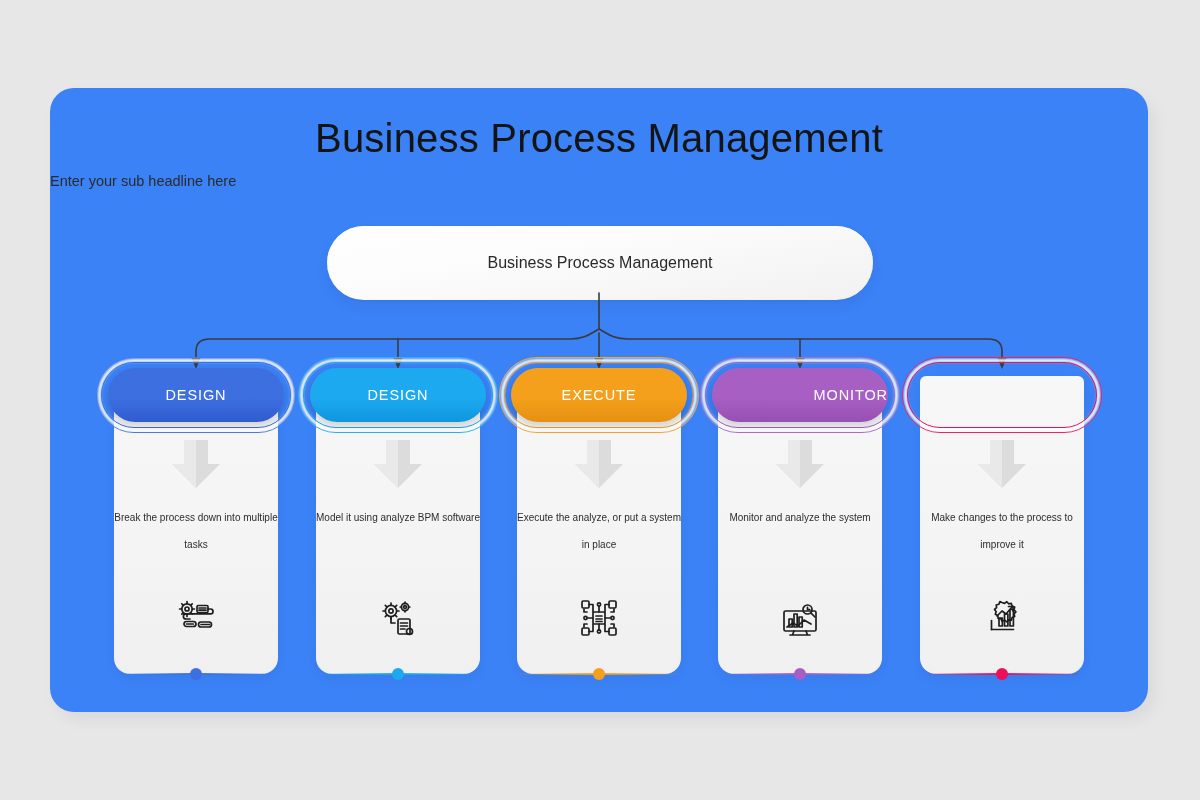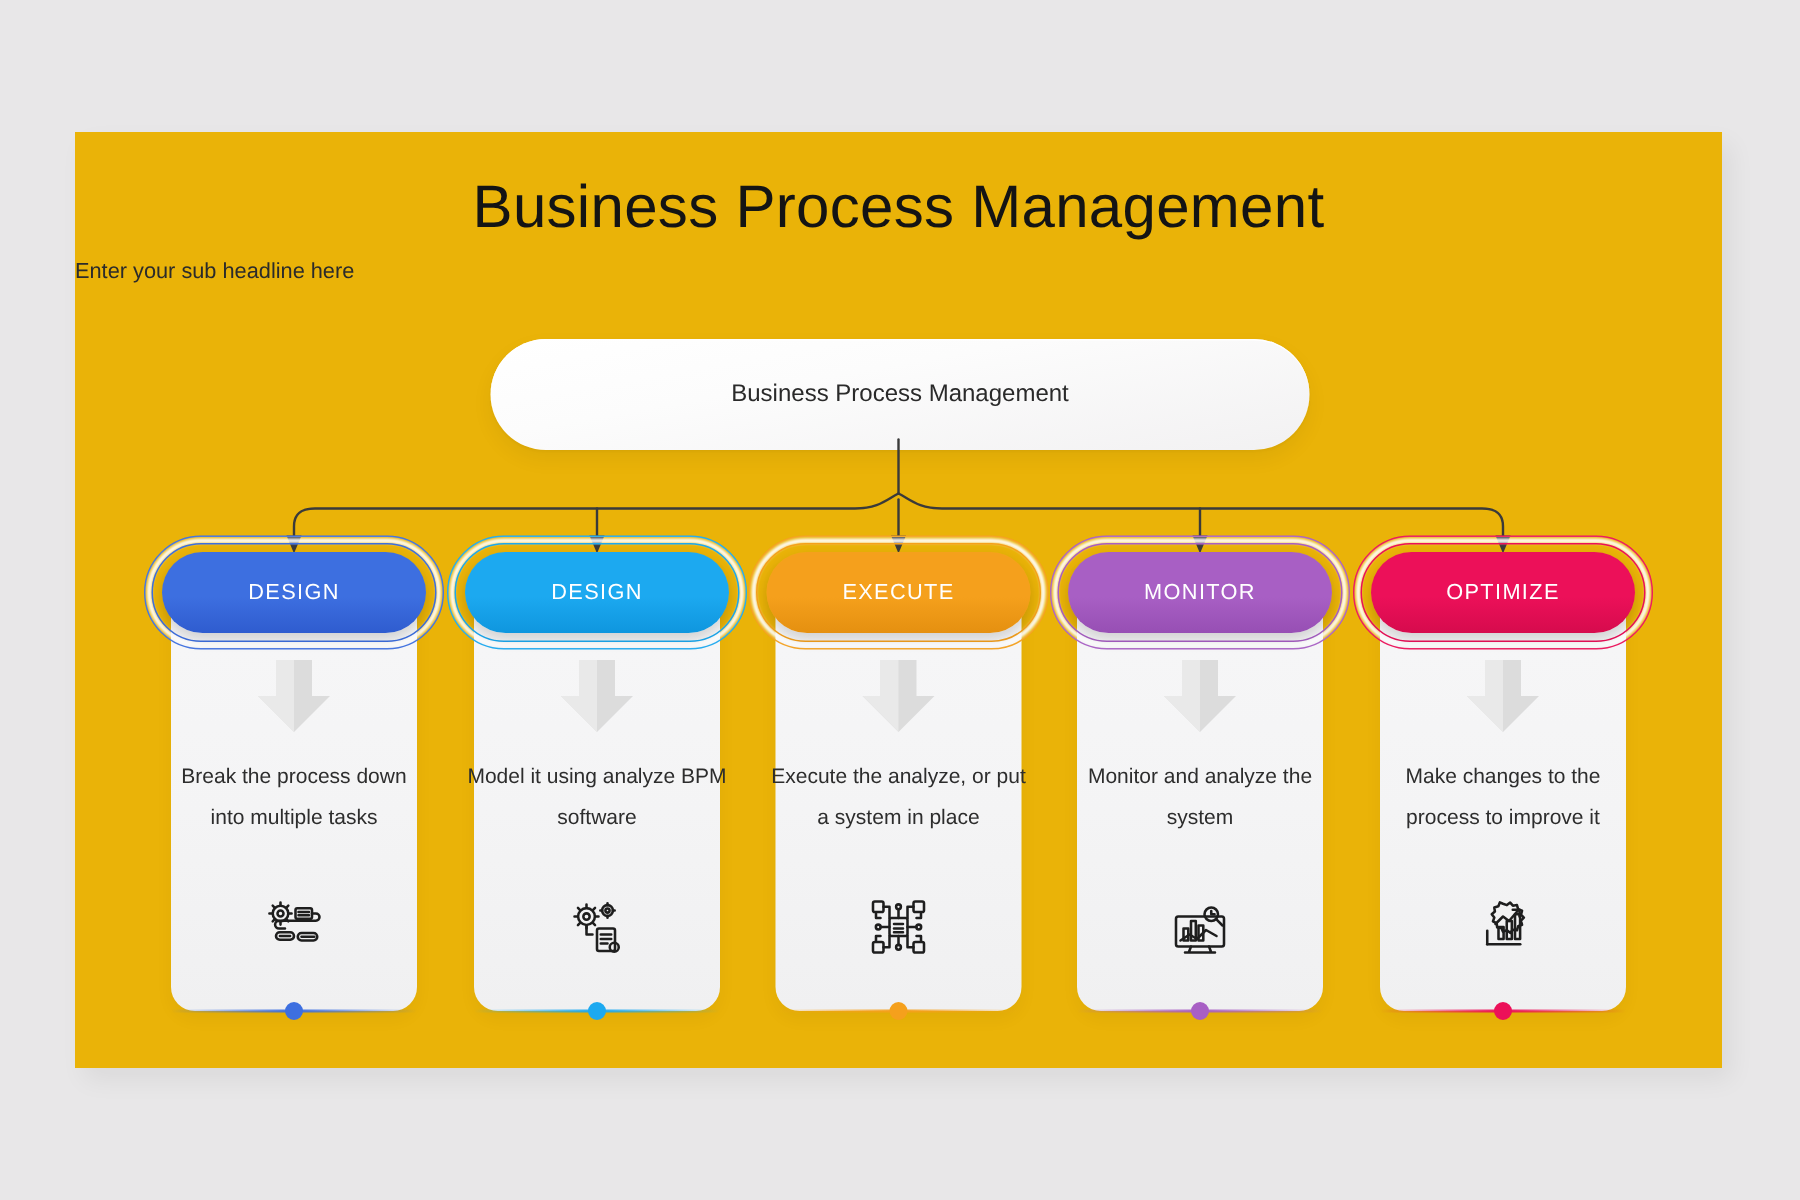--- a/index.html
+++ b/index.html
@@ -18,22 +18,23 @@
     height: 800px;
   }
 
   
   #slide {
     position: absolute;
     left: 50px;
     top: 88px;
     width: 1098px;
     height: 624px;
-    background: #eab308;
+    background: #3b82f6;
     box-shadow: 6px 8px 16px rgba(0,0,0,0.06);
+    border-radius: 24px;
   }
 
   
   #title {
     position: absolute;
     left: 0; top: 28px;
     width: 100%;
     text-align: center;
     font-size: 40px;
     font-weight: 400;
@@ -161,21 +162,21 @@
     height: 52px;
   }
 
   
   .col-desc {
     position: absolute;
     left: 14px;
     top: 148px;
     width: 174px;
     text-align: center;
-    font-size: 14px;
+    font-size: 10px;
     line-height: 27px;
     color: #2d2d2d;
   }
 
   
   .col-icon {
     position: absolute;
     left: 50%;
     transform: translateX(-50%);
     top: 242px;
@@ -364,21 +365,21 @@
     </div>
   </div>
 
   <div class="column" style="left: 649px;">
     <div class="col-card"></div>
 
     <div class="pill-wrap">
       <div class="ring ring-outer" style="border-color: rgb(168, 95, 196);"></div>
       <div class="ring ring-glow"></div>
       <div class="ring ring-mid" style="border-color: rgb(168, 95, 196);"></div>
-      <div class="pill" style="background: linear-gradient(rgb(168, 95, 196) 0%, rgb(168, 95, 196) 55%, rgb(151, 79, 180) 100%);">
+      <div class="pill" style="background: linear-gradient(rgb(168, 95, 196) 0%, rgb(168, 95, 196) 55%, rgb(151, 79, 180) 100%); justify-content: flex-end;">
         <span>MONITOR</span>
       </div>
     </div>
 
     <svg class="down-arrow" viewBox="0 0 56 52">
       <defs></defs>
       <polygon points="16,2 40,2 40,26 52,26 28,50 4,26 16,26" fill="#dcdcdc"></polygon>
       <polygon points="16,2 28,2 28,50 4,26 16,26" fill="#e9e9e9"></polygon>
     </svg>
 
@@ -402,23 +403,20 @@
     </div>
   </div>
 
   <div class="column" style="left: 851px;">
     <div class="col-card"></div>
 
     <div class="pill-wrap">
       <div class="ring ring-outer" style="border-color: rgb(236, 16, 89);"></div>
       <div class="ring ring-glow"></div>
       <div class="ring ring-mid" style="border-color: rgb(236, 16, 89);"></div>
-      <div class="pill" style="background: linear-gradient(rgb(236, 16, 89) 0%, rgb(236, 16, 89) 55%, rgb(214, 11, 77) 100%);">
-        <span>OPTIMIZE</span>
-      </div>
     </div>
 
     <svg class="down-arrow" viewBox="0 0 56 52">
       <defs></defs>
       <polygon points="16,2 40,2 40,26 52,26 28,50 4,26 16,26" fill="#dcdcdc"></polygon>
       <polygon points="16,2 28,2 28,50 4,26 16,26" fill="#e9e9e9"></polygon>
     </svg>
 
     <div class="col-desc">Make changes to the process to improve it</div>
 

